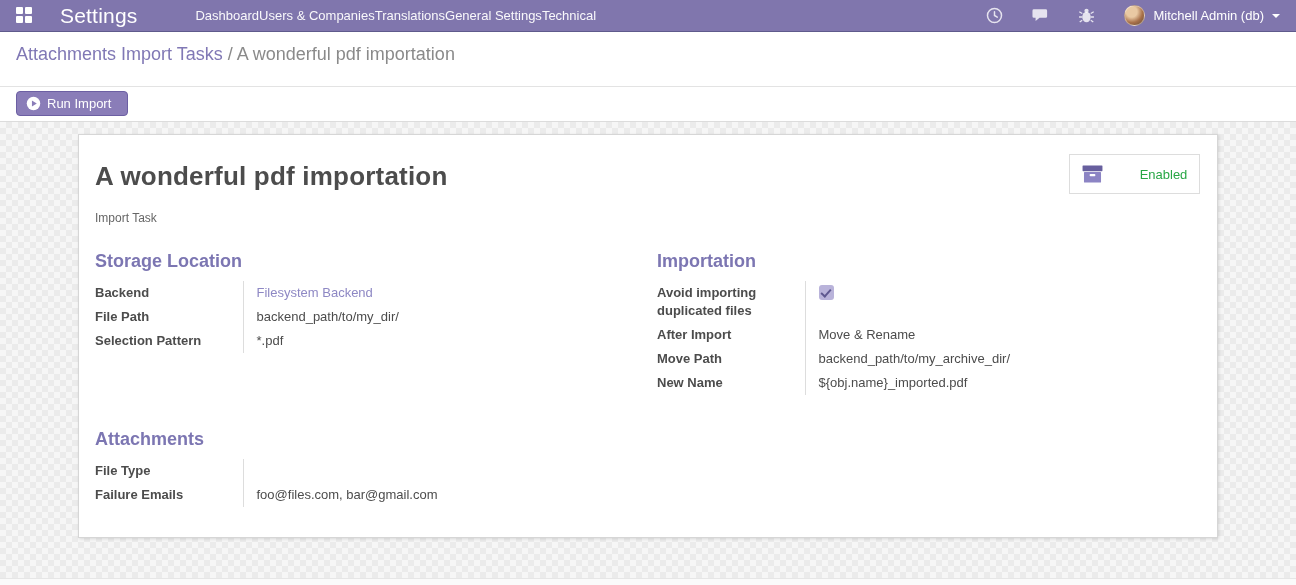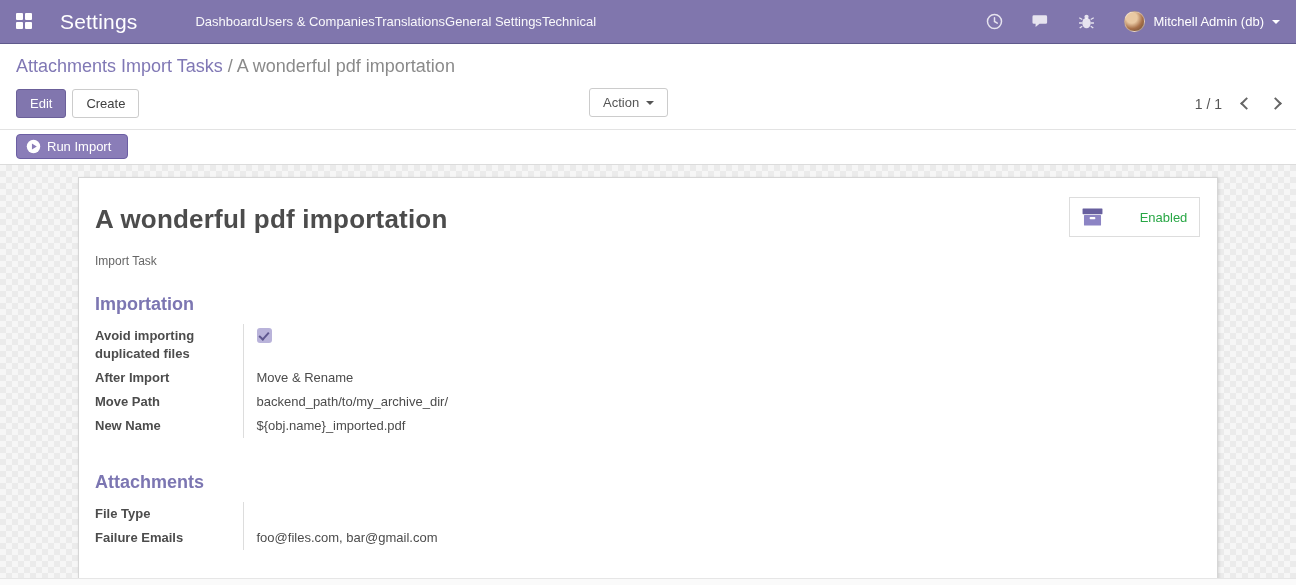--- a/index.html
+++ b/index.html
@@ -1,20 +1,20 @@
 <!DOCTYPE html>
 <html><head>
 <meta charset="utf-8">
 <style>
   * { margin:0; padding:0; box-sizing:border-box; }
   html,body { width:1296px; height:585px; overflow:hidden; }
   body { font-family:"Liberation Sans", sans-serif; display:flex; flex-direction:column; background:#fff; color:#4c4c4c; }
 
   
-  .navbar { height:44px; background:#8076ad; border-bottom:1px solid #5f5a8c; display:flex; align-items:center; padding:0 16px; color:#fff; flex:0 0 auto; }
+  .navbar { height:32px; background:#8076ad; border-bottom:1px solid #5f5a8c; display:flex; align-items:center; padding:0 16px; color:#fff; flex:0 0 auto; }
   .apps-icon { width:18px; height:18px; display:grid; grid-template-columns:7px 7px; grid-template-rows:7px 7px; gap:2px; cursor:pointer; margin-right:26px; }
   .apps-icon i { background:#fff; border-radius:1px; }
   .app-title { font-size:21px; margin-right:58px; cursor:pointer; letter-spacing:.2px; }
   .nav-menu { display:flex; align-items:center; font-size:13px; }
   .nav-menu span { cursor:pointer; color:rgba(255,255,255,.95); }
   .nav-right { margin-left:auto; display:flex; align-items:center; gap:29px; }
   .nav-ico { width:17px; height:17px; color:rgba(255,255,255,.8); cursor:pointer; display:inline-flex; }
   .nav-ico svg { width:100%; height:100%; }
   .user-zone { display:flex; align-items:center; gap:8px; cursor:pointer; }
   .avatar { width:21px; height:21px; border-radius:50%; background:radial-gradient(circle at 35% 30%, #e9c9a3 0 30%, #a8714a 60%, #5d4630 100%); border:1px solid rgba(255,255,255,.4); }
@@ -112,33 +112,20 @@
       <span class="user-name">Mitchell Admin (db)</span>
       <span class="caret-down"></span>
     </div>
   </div>
 </header>
 
 <section class="control-panel">
   <div class="breadcrumb">
     <span class="bc-link">Attachments Import Tasks</span><span class="bc-sep"> / </span><span class="bc-current">A wonderful pdf importation</span>
   </div>
-  <div class="cp-row">
-    <button class="btn btn-primary">Edit</button>
-    <button class="btn">Create</button>
-    <button class="btn action-btn">
-      <span>Action</span>
-      <span class="caret-dark"></span>
-    </button>
-    <div class="pager">
-      <span>1 / 1</span>
-      <span class="chev prev"></span>
-      <span class="chev next"></span>
-    </div>
-  </div>
 </section>
 
 <section class="statusbar">
   <button class="run-btn">
     <svg viewBox="0 0 16 16">
         <circle cx="8" cy="8" r="7.2" fill="#fff"></circle>
         <path d="M6.3 4.7 11.5 8 6.3 11.3z" fill="#8a7db8"></path>
       </svg>
     <span>Run Import</span>
   </button>
@@ -154,20 +141,39 @@
           <rect x="8" y="9.6" width="6" height="2.4" rx="0.8" fill="#ffffff"></rect>
         </svg>
       <span class="enabled-label">Enabled</span>
     </div>
 
     <h1 class="sheet-title">A wonderful pdf importation</h1>
     <div class="sheet-subtitle">Import Task</div>
 
     <div class="groups">
 
+      <div class="group">
+        <div class="group-title">Storage Location</div>
+        <table class="field-table">
+          <tbody>
+              <tr>
+            <td class="flabel">Backend</td>
+            <td class="fvalue"><span class="link-value">Filesystem Backend</span></td>
+          </tr>
+          <tr>
+            <td class="flabel">File Path</td>
+            <td class="fvalue">backend_path/to/my_dir/</td>
+          </tr>
+          <tr>
+            <td class="flabel">Selection Pattern</td>
+            <td class="fvalue">*.pdf</td>
+          </tr>
+        </tbody>
+          </table>
+      </div>
 
       <div class="group">
         <div class="group-title">Importation</div>
         <table class="field-table">
           <tbody>
               <tr>
             <td class="flabel">Avoid importing duplicated files</td>
             <td class="fvalue"><span class="o-checkbox checked"></span></td>
           </tr>
           <tr>

